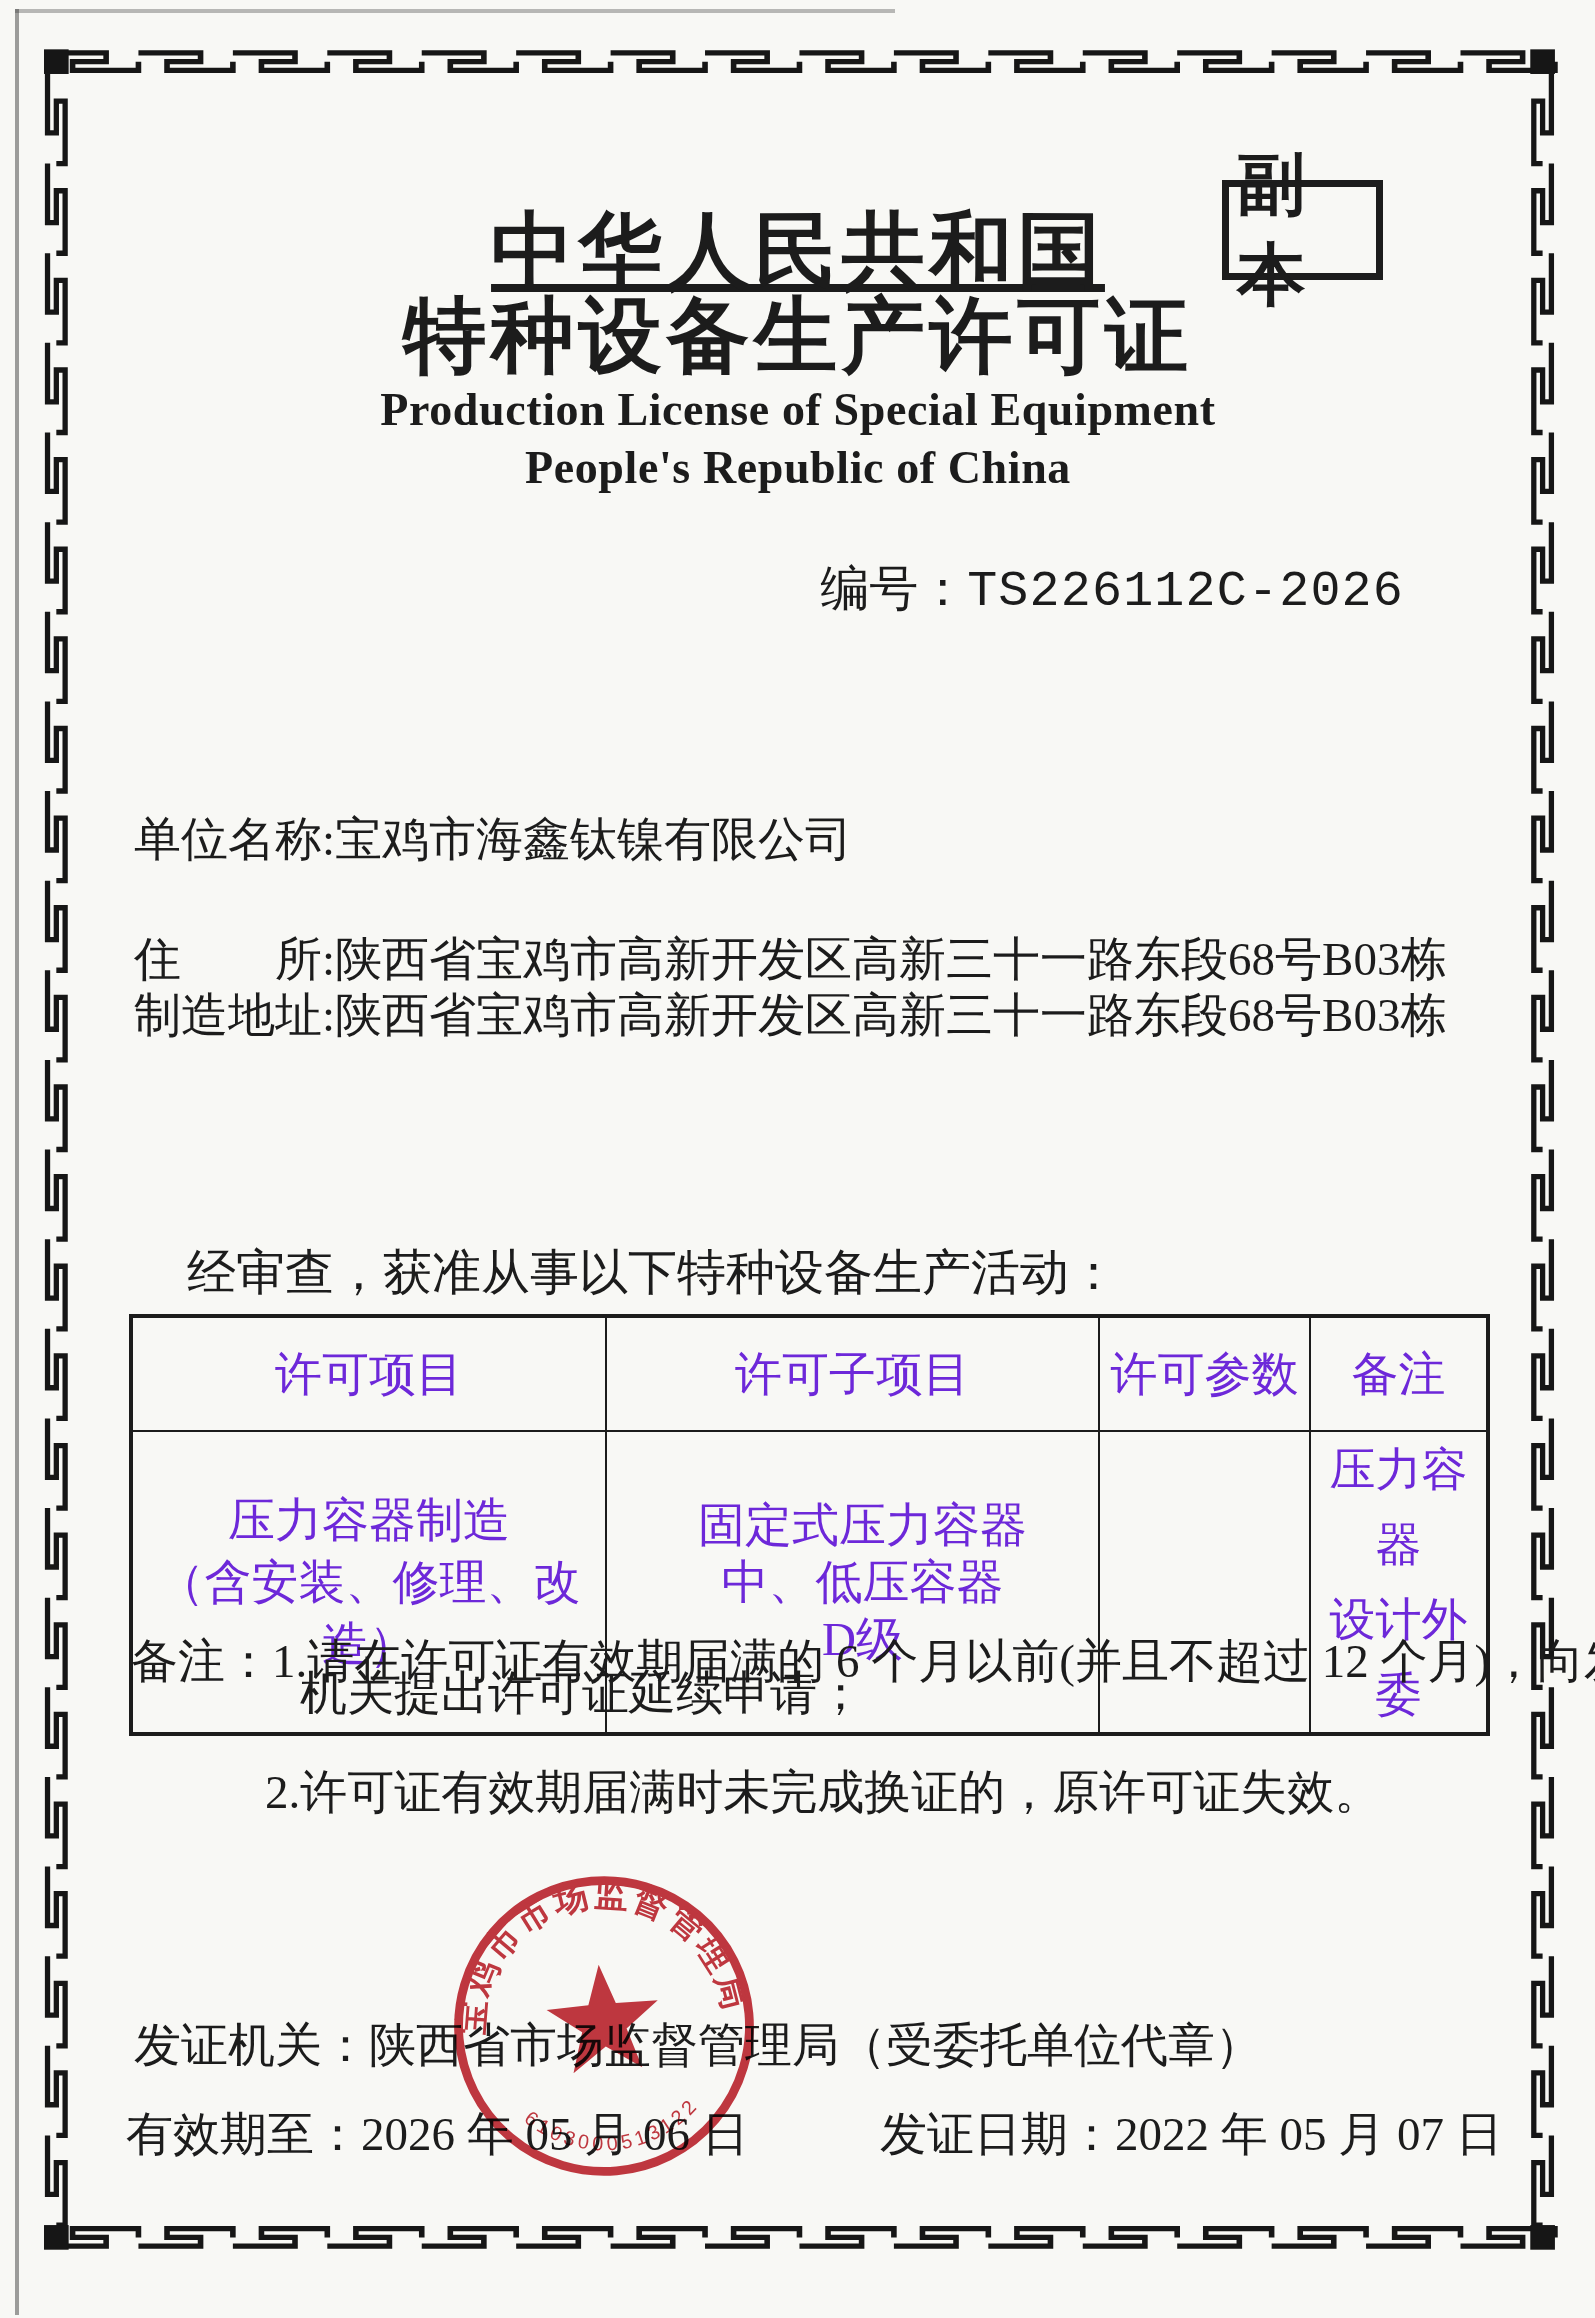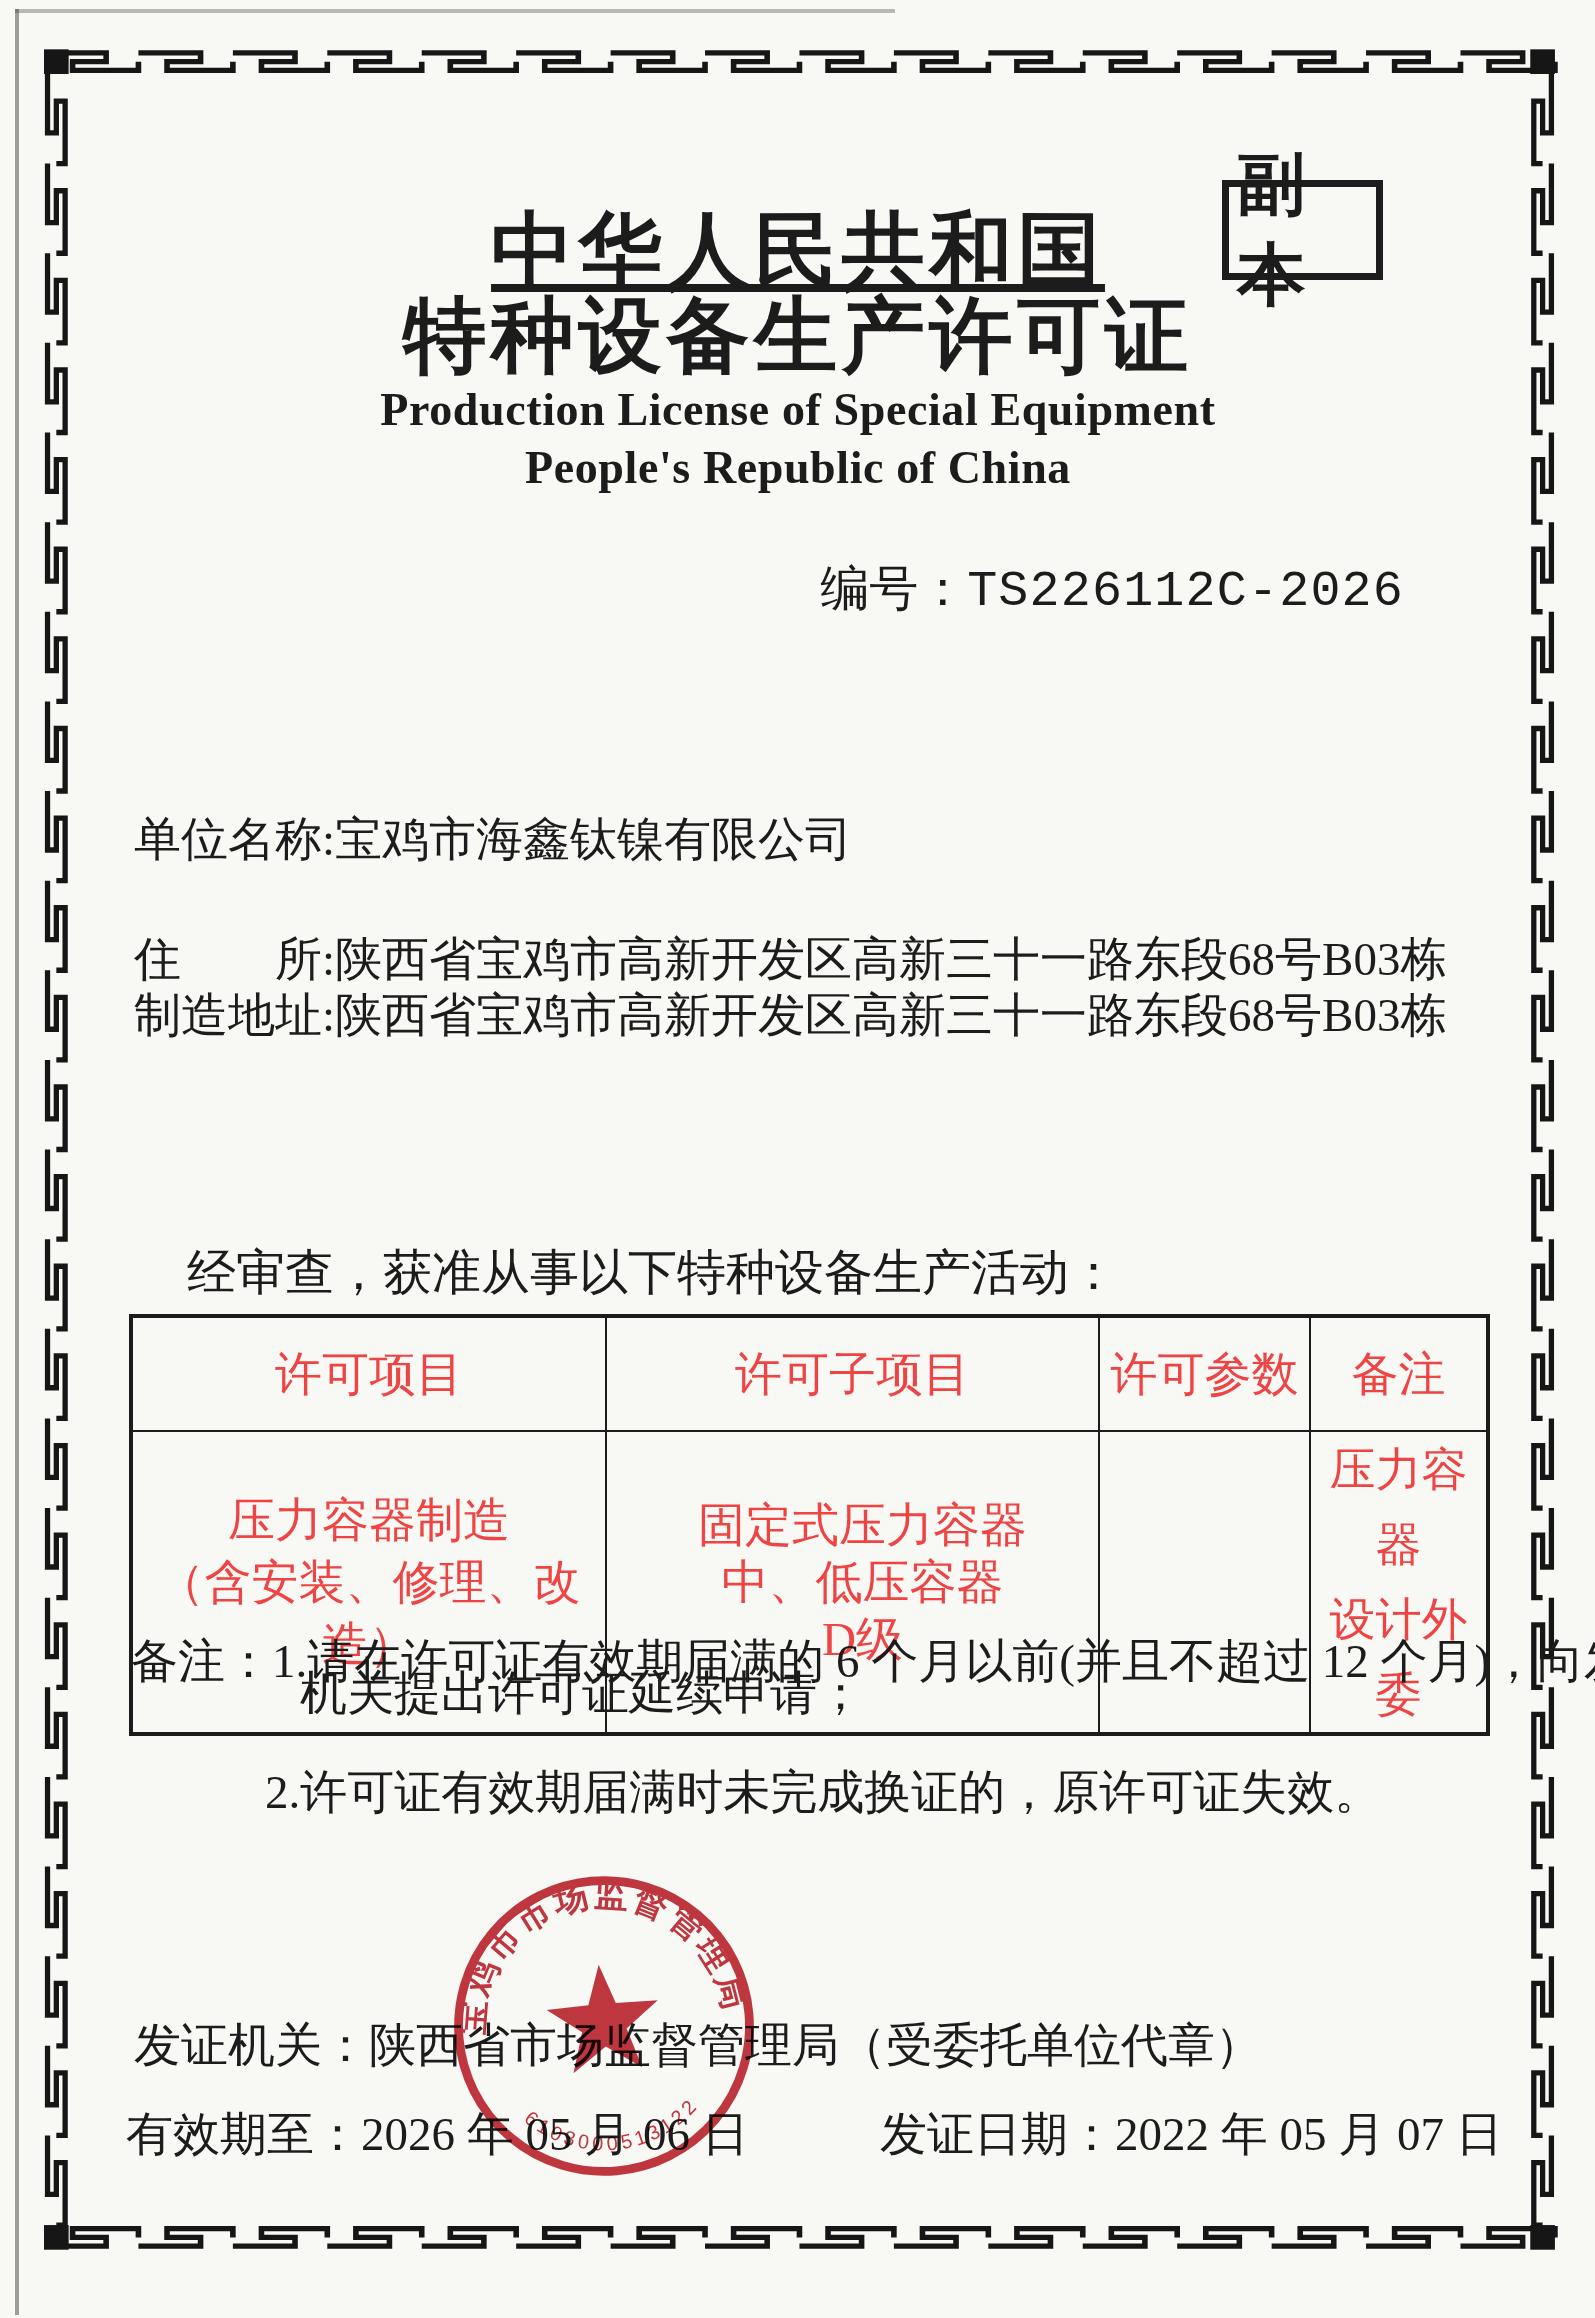--- a/index.html
+++ b/index.html
@@ -39,21 +39,21 @@
   .info-line { left:134px; font-size:47px; white-space:nowrap; }
   .i1 { top:808px; }
   .i2 { top:928px; }
   .i3 { top:984px; }
 
   .intro { left:187px; top:1240px; font-size:49px; }
 
   table.lic {
     position:absolute; left:129px; top:1314px; width:1357px;
     border-collapse:collapse; table-layout:fixed;
-    font-size:47px; color:#ef4444;
+    font-size:47px; color:#6d28d9;
   }
   table.lic th, table.lic td {
     border:2.3px solid #1c1c1c; text-align:center; vertical-align:middle;
     font-weight:normal; padding:0;
   }
   table.lic { border:4.1px solid #1c1c1c; }
   tr.hdr    { height:115px; }
   tr.bodyr  { height:176px; }
   td.c1 div { line-height:62px; }
   td.c2 div { line-height:57px;padding-left:20px; }

